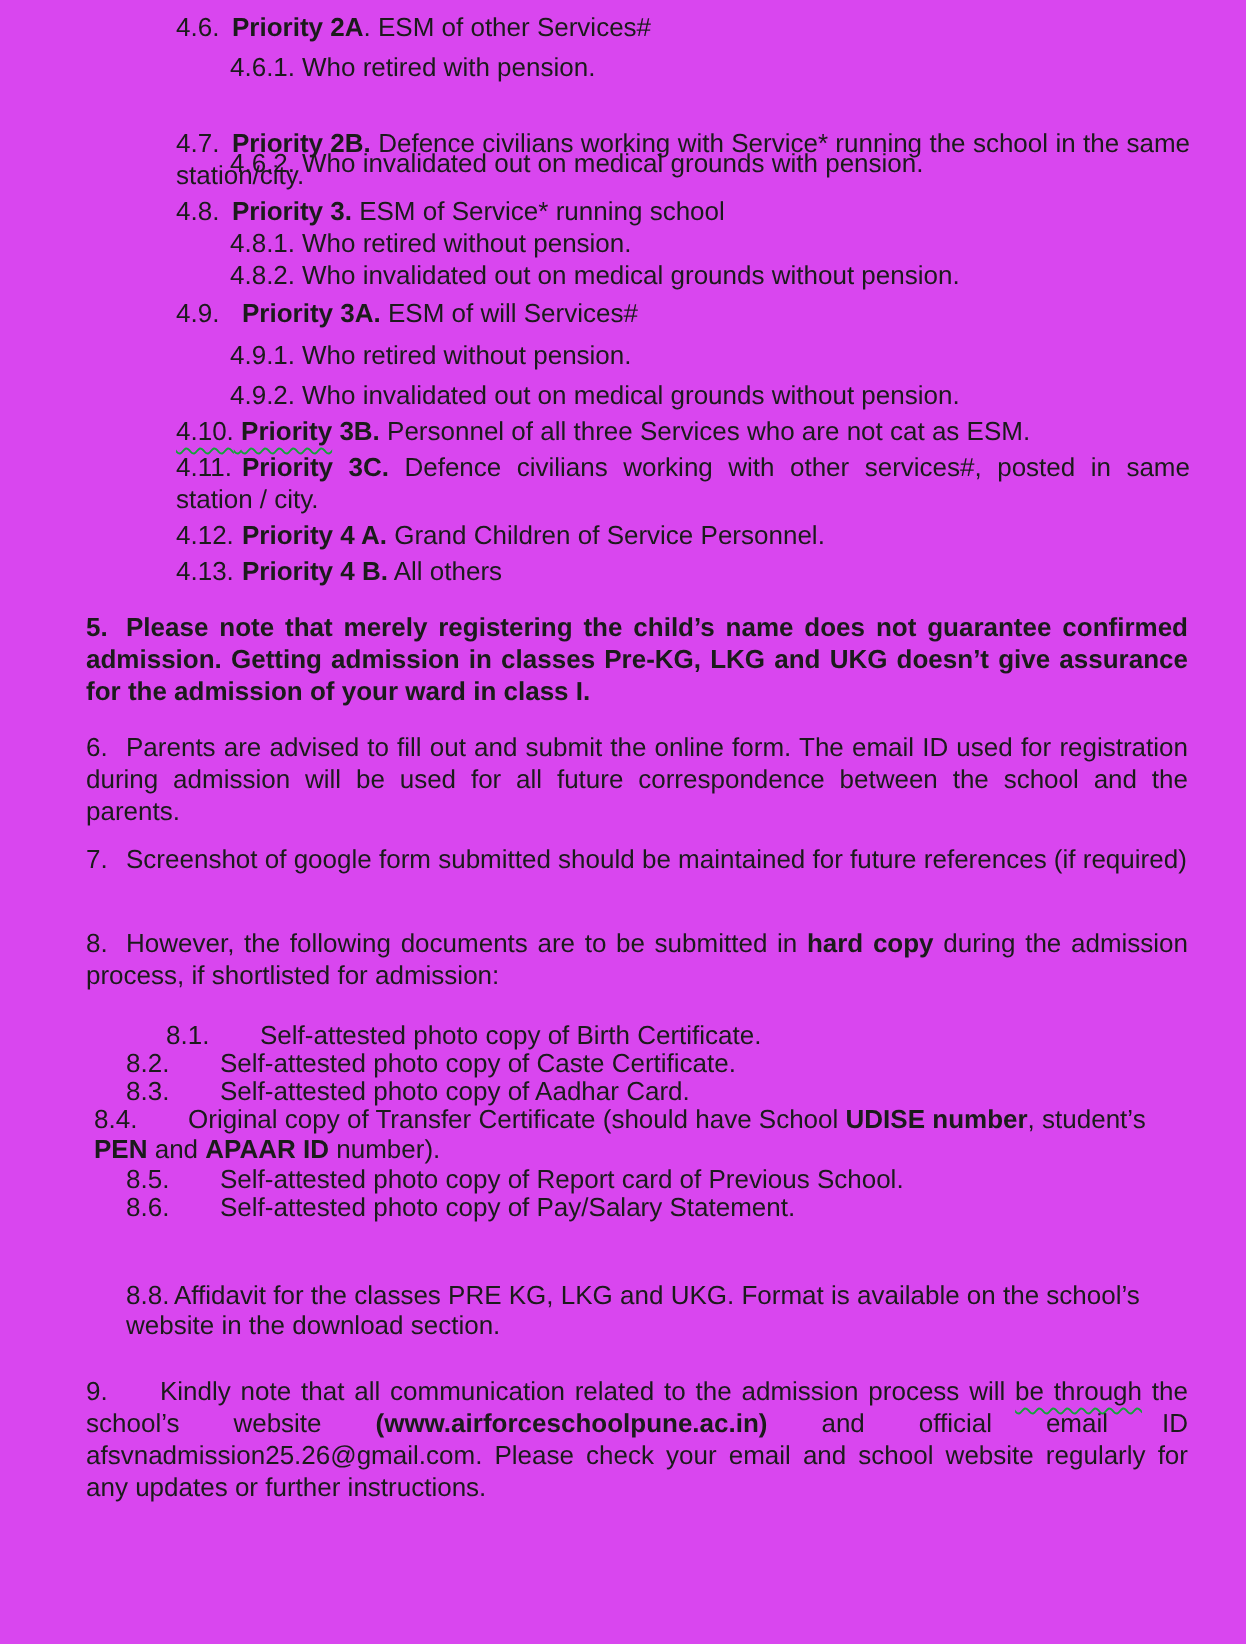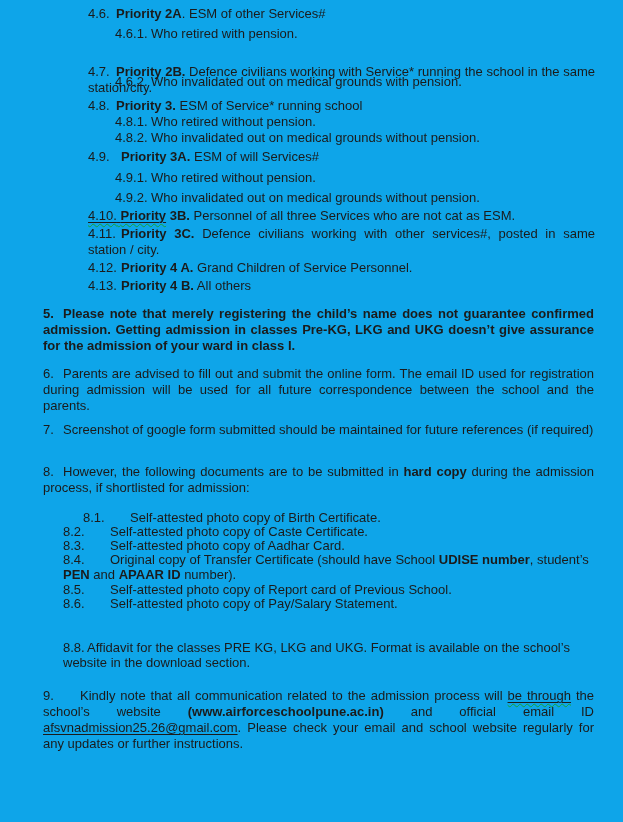--- a/index.html
+++ b/index.html
@@ -1,33 +1,33 @@
 <!DOCTYPE html>
 <html><head>
 <meta charset="utf-8">
 <style>
   html,body{margin:0;padding:0;background:#ffffff;}
   .page{
-    position:relative;width:623px;height:822px;background:#0ea5e9;overflow:hidden;
+    position:relative;width:623px;height:822px;background:#d946ef;overflow:hidden;
     font-family:"Liberation Sans",sans-serif;font-size:13px;line-height:16px;color:#1b1b1b;
   }
   .blk{position:absolute;}
   .just{text-align:justify;}
   .bold{font-weight:bold;}
   b{font-weight:bold;}
   .tight{line-height:14.5px;}
   .num{display:inline-block;vertical-align:top;}
   .w20{width:20px;}
   .w27{width:28px;}
   .w33{width:33px;}
   .w36{width:36px;}
   .w37{width:37px;}
   .w47{width:47px;}
   .w24{width:24px;}
-  .ul{text-decoration:underline;text-decoration-color:#1b1b1b;text-decoration-thickness:1px;text-underline-offset:2px;}
+  .ul{text-decoration-color:#1b1b1b;text-decoration-thickness:1px;text-underline-offset:2px;}
   .sq{text-decoration:underline;text-decoration-style:wavy;text-decoration-color:#14a339;text-decoration-thickness:1px;text-underline-offset:3px;}
 </style>
 </head>
 <body>
 
 <div class="page">
 
   <div class="blk" style="left:88px;top:6px;width:505px;">
     <span class="num w27">4.6.</span><b>Priority 2A</b><span>. ESM of other Services#</span>
   </div>
@@ -96,21 +96,21 @@
 
   <div class="blk tight" style="left:63px;top:511px;width:530px;margin-left:20px;">
     <span class="num w47">8.1.</span><span>Self-attested photo copy of Birth Certificate.</span>
   </div>
   <div class="blk tight" style="left:63px;top:525px;width:530px;">
     <span class="num w47">8.2.</span><span>Self-attested photo copy of Caste Certificate.</span>
   </div>
   <div class="blk tight" style="left:63px;top:539px;width:530px;">
     <span class="num w47">8.3.</span><span>Self-attested photo copy of Aadhar Card.</span>
   </div>
-  <div class="blk tight" style="left:63px;top:553px;width:528px;">
+  <div class="blk tight" style="left:47px;top:553px;width:528px;">
     <span class="num w47">8.4.</span><span>Original copy of Transfer Certificate (should have School </span><b>UDISE number</b><span>, student’s </span><b>PEN</b><span> and </span><b>APAAR ID</b><span> number).</span>
   </div>
   <div class="blk tight" style="left:63px;top:583px;width:530px;">
     <span class="num w47">8.5.</span><span>Self-attested photo copy of Report card of Previous School.</span>
   </div>
   <div class="blk tight" style="left:63px;top:597px;width:530px;">
     <span class="num w47">8.6.</span><span>Self-attested photo copy of Pay/Salary Statement.</span>
   </div>
   <div class="blk tight" style="left:63px;top:641px;width:512px;">
     <span class="num w24">8.8.</span><span>Affidavit for the classes PRE KG, LKG and UKG. Format is available on the school’s website in the download section.</span>

